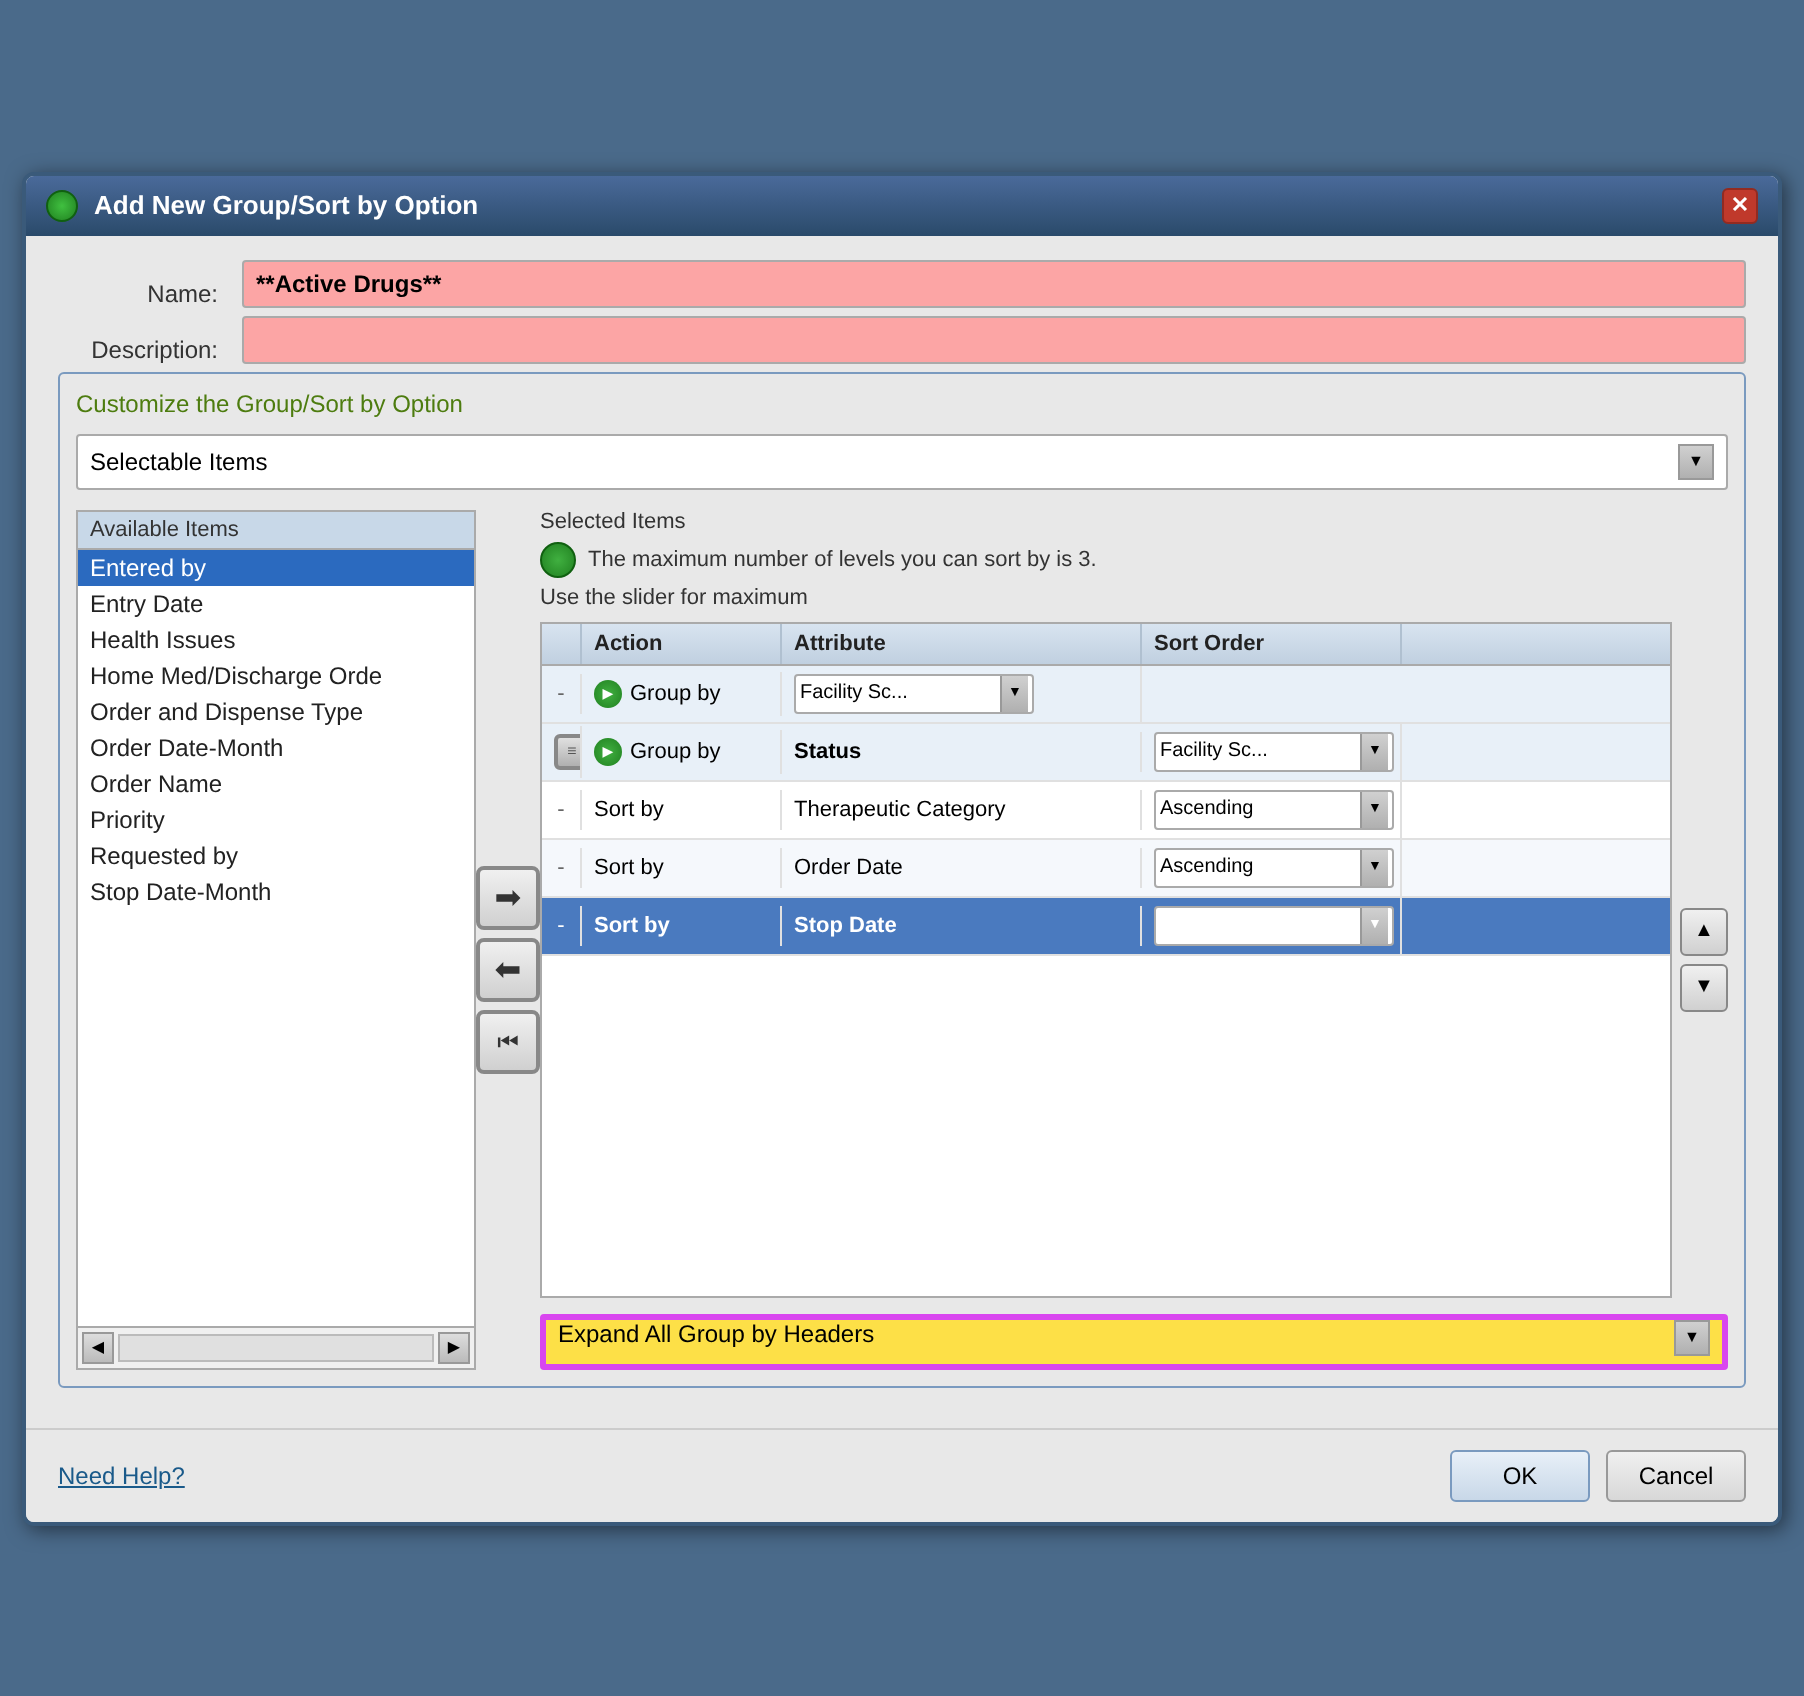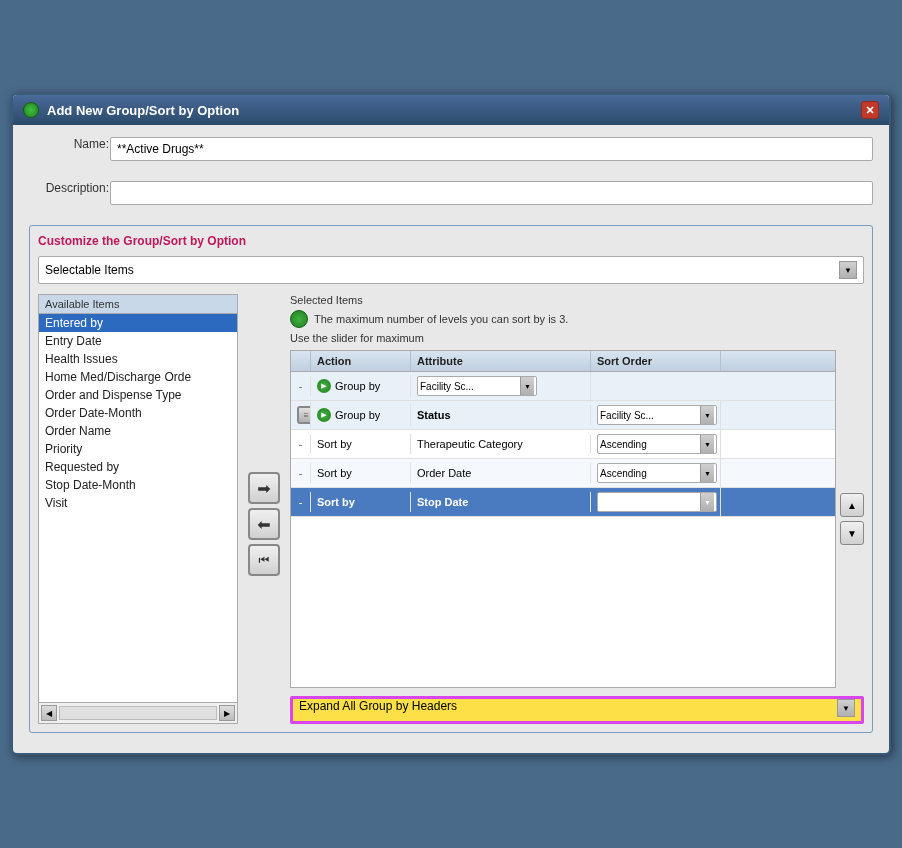--- a/index.html
+++ b/index.html
@@ -57,43 +57,44 @@
       display: flex;
       align-items: center;
       justify-content: center;
       font-weight: bold;
     }
     .dialog-body {
       padding: 12px 16px;
     }
     .form-row {
       display: flex;
-      align-items: flex-start;
-      margin-bottom: 20px;
-      gap: 1px;
+      align-items: flex-end;
+      margin-bottom: 4px;
+      gap: 12px;
     }
     .form-label {
       width: 80px;
       text-align: right;
       color: #333;
       font-size: 12px;
     }
     .form-input {
       flex: 1;
       height: 24px;
       border: 1px solid #aaa;
       border-radius: 2px;
       padding: 2px 6px;
       font-size: 12px;
-      background: #ffffff;
+      background: #fca5a5;
+      font-weight: bold;
     }
     .section-title {
-      color: #be185d;
-      font-size: 12px;
-      font-weight: bold;
+      color: #4d7c0f;
+      font-size: 12px;
+      font-weight: normal;
       margin-bottom: 8px;
     }
     .selectable-dropdown {
       width: 100%;
       height: 28px;
       border: 1px solid #aaa;
       border-radius: 2px;
       background: white;
       display: flex;
       align-items: center;
@@ -107,21 +108,20 @@
       height: 18px;
       background: linear-gradient(to bottom, #d0d0d0, #b0b0b0);
       border: 1px solid #999;
       display: flex;
       align-items: center;
       justify-content: center;
       font-size: 8px;
     }
     .columns-area {
       display: flex;
-      gap: 10px;
       height: 430px;
     }
     .available-panel {
       width: 200px;
       display: flex;
       flex-direction: column;
       border: 1px solid #aaa;
       background: white;
     }
     .panel-header {
@@ -442,21 +442,20 @@
             <li class="selected">Entered by</li>
             <li>Entry Date</li>
             <li>Health Issues</li>
             <li>Home Med/Discharge Orde</li>
             <li>Order and Dispense Type</li>
             <li>Order Date-Month</li>
             <li>Order Name</li>
             <li>Priority</li>
             <li>Requested by</li>
             <li>Stop Date-Month</li>
-            <li>Visit</li>
           </ul>
           <div class="scrollbar-row">
             <div class="scroll-btn">◀</div>
             <div class="scroll-track"></div>
             <div class="scroll-btn">▶</div>
           </div>
         </div>
 
         <div class="center-buttons">
           <div class="arrow-btn" style="font-size:16px; color:#333;">➡</div>
@@ -572,14 +571,21 @@
             </div>
           </div>
 
         </div>
 
       </div>
     </div>
 
   </div>
 
+  <div class="footer">
+    <span class="help-link">Need Help?</span>
+    <div class="footer-buttons">
+      <button class="ok-btn">OK</button>
+      <button class="cancel-btn">Cancel</button>
+    </div>
+  </div>
 
 </div>
 
 </body></html>

